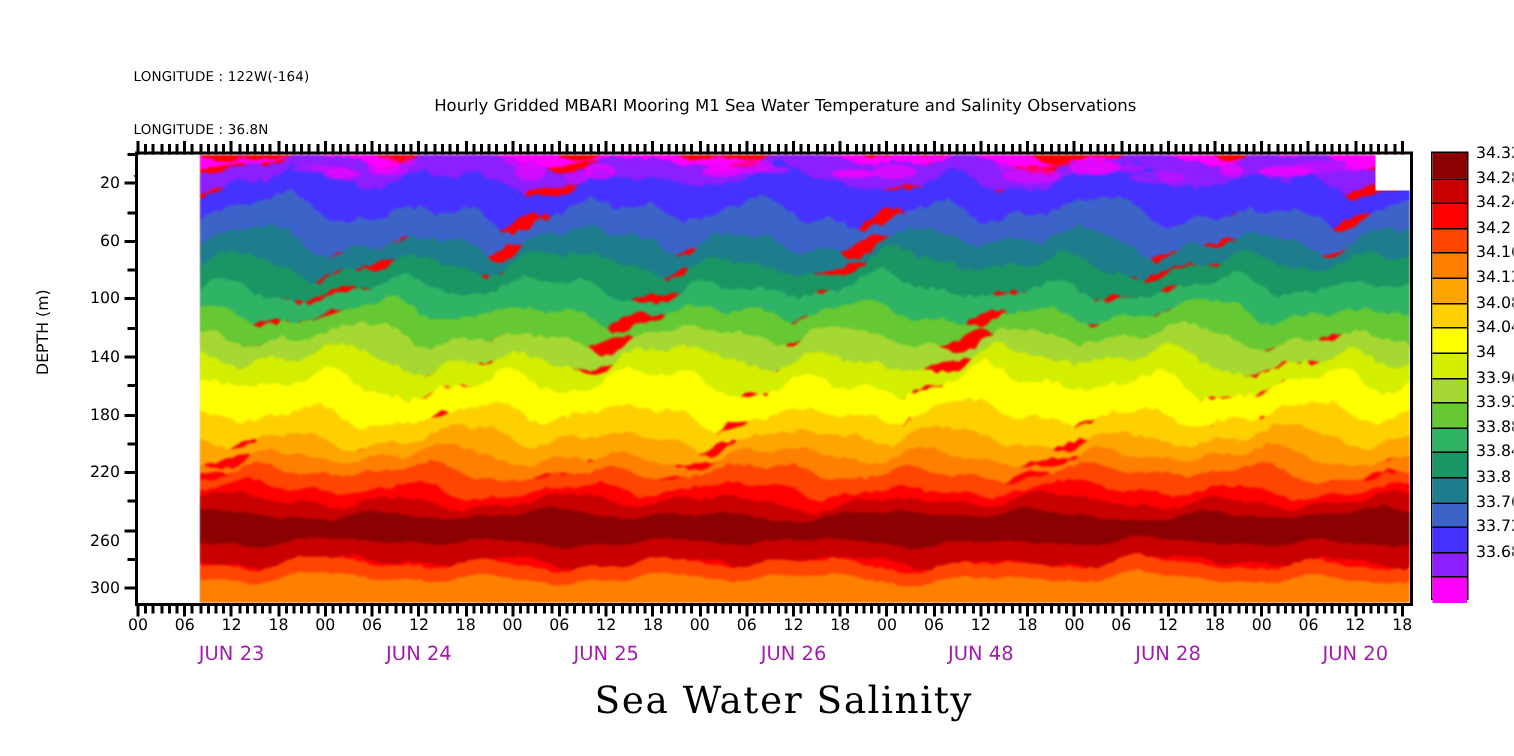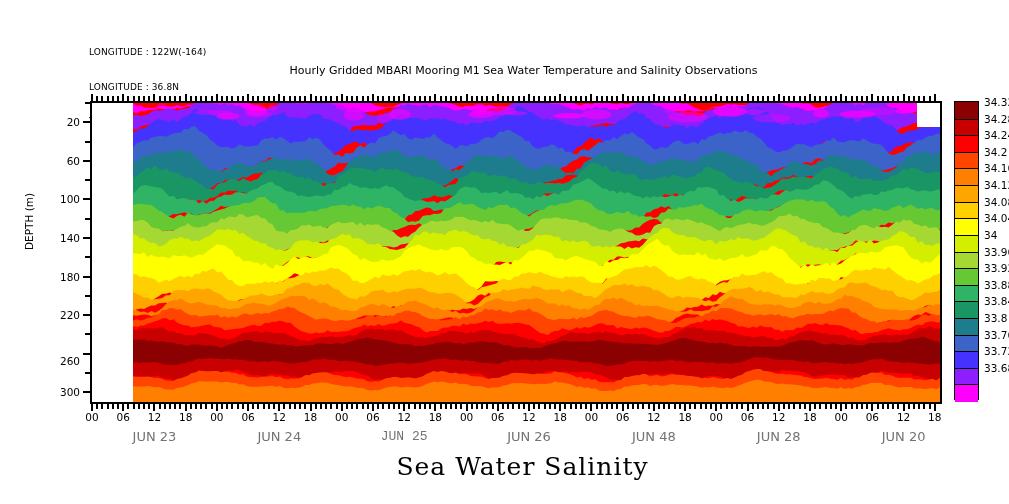--- a/index.html
+++ b/index.html
@@ -32,21 +32,21 @@
   .ytick{left:-7px;width:7px;height:2px;}
   .ytick.major{left:-9px;width:9px;}
   .ylabel{position:absolute;right:calc(100% + 12px);font-size:10.5px;color:#000;
           white-space:nowrap;transform:translateY(-50%);}
   .xtick{bottom:-7px;width:2px;height:7px;}
   .xtick.major{bottom:-9px;height:9px;}
   .xtick.top{top:-7px;bottom:auto;height:7px;}
   .xtick.top.major{top:-9px;height:9px;}
   .xlabel{position:absolute;top:calc(100% + 9px);font-size:10.5px;color:#000;
           white-space:nowrap;transform:translateX(-50%);}
-  .daylabel{position:absolute;top:calc(100% + 27px);font-size:13px;color:#737373;
+  .daylabel{position:absolute;top:calc(100% + 27px);font-size:13px;color:#a21caf;
           white-space:nowrap;transform:translateX(-50%);}
 
   .axis-title{position:absolute;left:23px;top:250px;font-size:10.5px;color:#000;
           transform:rotate(-90deg);transform-origin:left top;white-space:nowrap;}
 
   
   #colorbar{position:absolute;left:954px;top:101px;width:25px;height:299px;
           border:1px solid #000;box-sizing:border-box;}
   .cb-band{position:absolute;left:0;width:100%;}
   .cb-sep{position:absolute;left:0;width:100%;height:1px;background:#000;}
@@ -499,21 +499,21 @@
       <div class="tick xtick top" style="left: 826.19px;"></div>
       <div class="tick xtick" style="left: 831.393px;"></div>
       <div class="tick xtick top" style="left: 831.393px;"></div>
       <div class="tick xtick" style="left: 836.595px;"></div>
       <div class="tick xtick top" style="left: 836.595px;"></div>
       <div class="tick xtick major" style="left: 841.798px;"></div>
       <div class="tick xtick top major" style="left: 841.798px;"></div>
       <div class="xlabel" style="left: 842.798px;">18</div>
       <div class="daylabel" style="left: 62.4294px;">JUN 23</div>
       <div class="daylabel" style="left: 187.288px;">JUN 24</div>
-      <div class="daylabel" style="left: 312.147px; font-family: Liberation Mono, monospace;">JUN 25</div>
+      <div class="daylabel" style="left: 312.147px;">JUN 25</div>
       <div class="daylabel" style="left: 437.006px;">JUN 26</div>
       <div class="daylabel" style="left: 561.865px;">JUN 48</div>
       <div class="daylabel" style="left: 686.724px;">JUN 28</div>
       <div class="daylabel" style="left: 811.583px;">JUN 20</div>
     </div>
 </div>
 <div class="axis-title">DEPTH (m)</div>
 
 <div id="colorbar">
     <div class="cb-band" style="top: 0px; height: 17.2111px; background: rgb(139, 0, 0);"></div>

